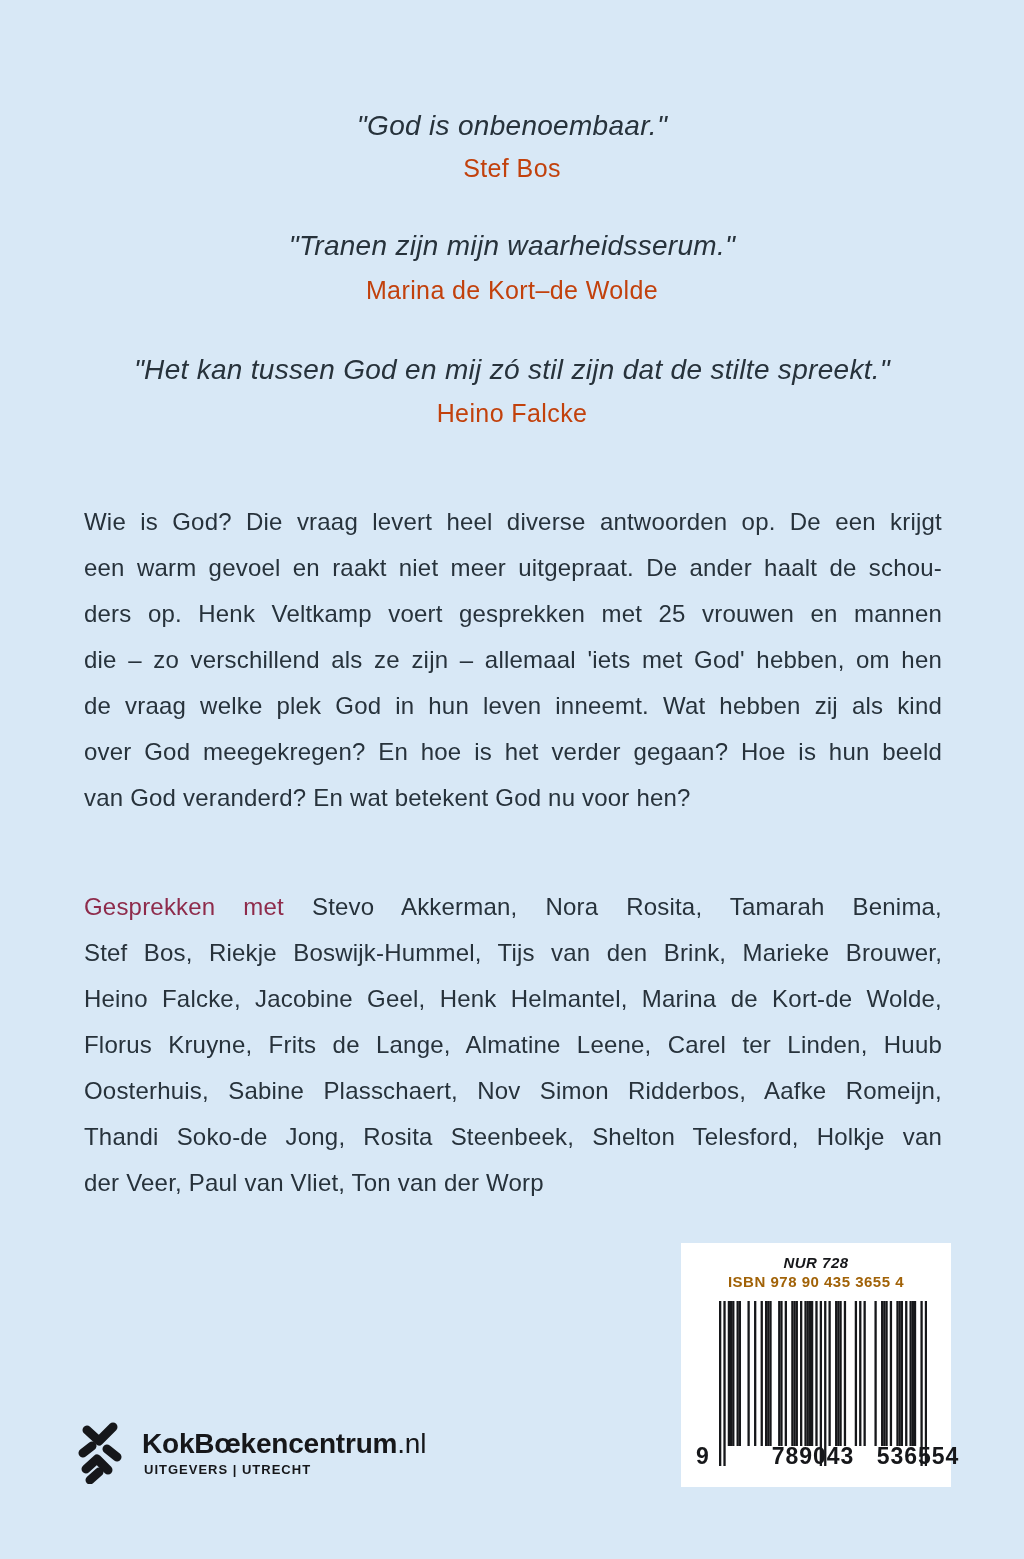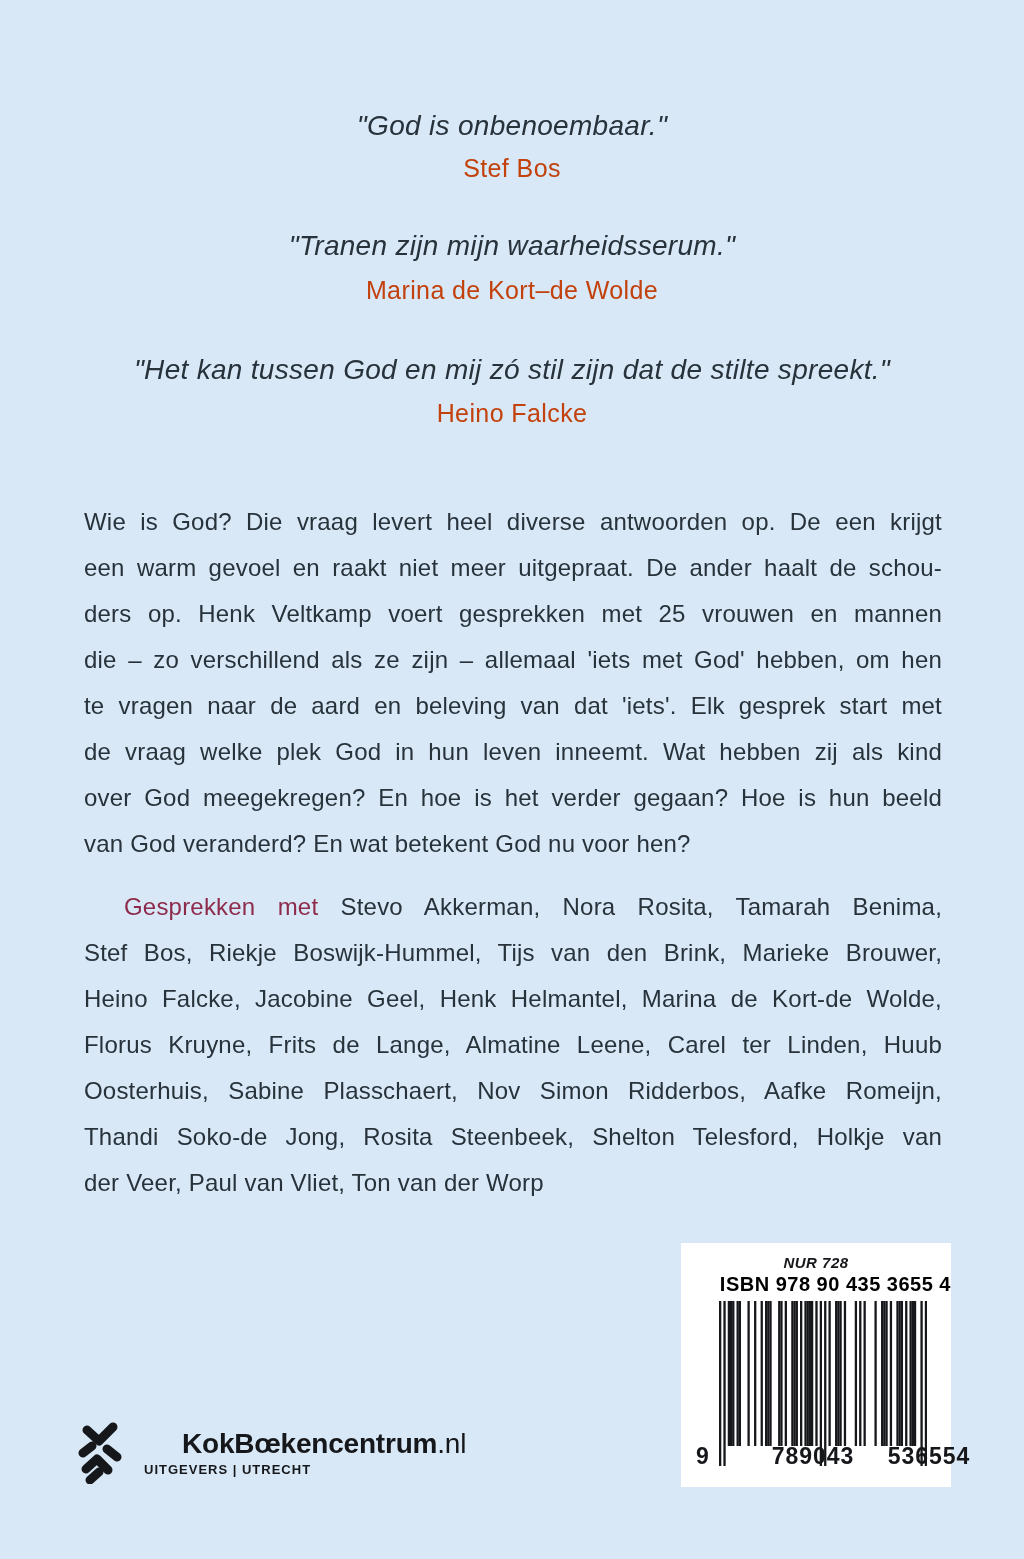--- a/index.html
+++ b/index.html
@@ -34,61 +34,61 @@
     height:46px;line-height:46px;
     text-align:justify;
     text-align-last:justify;
     white-space:nowrap;
     letter-spacing:.2px;
   }
   .tline.last{
     text-align:center;
     text-align-last:left;
   }
-  .lead{color:#8e2b4b;margin-left:40px;}
+  .lead{color:#8e2b4b;}
   
   .barcode-box{
     position:absolute;left:681px;top:1243px;
     width:270px;height:244px;
     background:#ffffff;
   }
   .bc-nur{
     position:absolute;top:11px;left:0;width:100%;
     text-align:center;font-size:15px;font-weight:600;
     color:#16171a;letter-spacing:.5px;font-style:italic;
   }
   .bc-isbn{
     position:absolute;top:30px;left:0;width:100%;
-    text-align:right;font-size:20px;font-weight:600;
-    color:#000000;letter-spacing:.5px;
+    text-align:center;font-size:15px;font-weight:600;
+    color:#a16207;letter-spacing:.5px;
   }
   .bc-bars{
     position:absolute;left:38px;top:58px;
   }
   .bc-bars svg{display:block;fill:#16171a;}
   .bc-digits span{
     position:absolute;top:200px;
     font-size:23px;font-weight:600;color:#16171a;
     transform:translateX(-50%);
     white-space:nowrap;letter-spacing:1px;
   }
   .bc-d0{left:22px;}
   .bc-d1{left:132px;}
-  .bc-d2{left:248px;}
+  .bc-d2{left:237px;}
   
   .publisher{
     position:absolute;left:78px;top:1416px;height:72px;
   }
   .pub-mark{
     position:absolute;left:0px;top:6px;
   }
   .pub-name{
     position:absolute;left:64px;top:12px;
     font-size:28px;font-weight:800;color:#16171a;
-    letter-spacing:-0.2px;white-space:nowrap;margin-left:40px;
+    letter-spacing:-0.2px;white-space:nowrap;
   }
   .pub-tld{font-weight:400;}
   .pub-tagline{
     position:absolute;left:66px;top:46px;
     font-size:13px;font-weight:700;color:#16171a;
     letter-spacing:1px;white-space:nowrap;
   }
 </style>
 </head>
 <body>
@@ -102,21 +102,20 @@
   <div class="qline quote-author" style="top:276px">Marina de Kort–de Wolde</div>
 
   <div class="qline quote-text" style="top:354px">"Het kan tussen God en mij zó stil zijn dat de stilte spreekt."</div>
   <div class="qline quote-author" style="top:399px">Heino Falcke</div>
 
   <div class="textblock" style="top:499px">
     <div class="tline">Wie is God? Die vraag levert heel diverse antwoorden op. De een krijgt</div>
     <div class="tline">een warm gevoel en raakt niet meer uitgepraat. De ander haalt de schou-</div>
     <div class="tline">ders op. Henk Veltkamp voert gesprekken met 25 vrouwen en mannen</div>
     <div class="tline">die – zo verschillend als ze zijn – allemaal 'iets met God' hebben, om hen</div>
-    <div class="tline">te vragen naar de aard en beleving van dat 'iets'. Elk gesprek start met</div>
     <div class="tline">de vraag welke plek God in hun leven inneemt. Wat hebben zij als kind</div>
     <div class="tline">over God meegekregen? En hoe is het verder gegaan? Hoe is hun beeld</div>
     <div class="tline last">van God veranderd? En wat betekent God nu voor hen?</div>
   </div>
 
   <div class="textblock" style="top:884px">
     <div class="tline"><span class="lead">Gesprekken met</span><span> Stevo Akkerman, Nora Rosita, Tamarah Benima,</span></div>
     <div class="tline">Stef Bos, Riekje Boswijk-Hummel, Tijs van den Brink, Marieke Brouwer,</div>
     <div class="tline">Heino Falcke, Jacobine Geel, Henk Helmantel, Marina de Kort-de Wolde,</div>
     <div class="tline">Florus Kruyne, Frits de Lange, Almatine Leene, Carel ter Linden, Huub</div>

